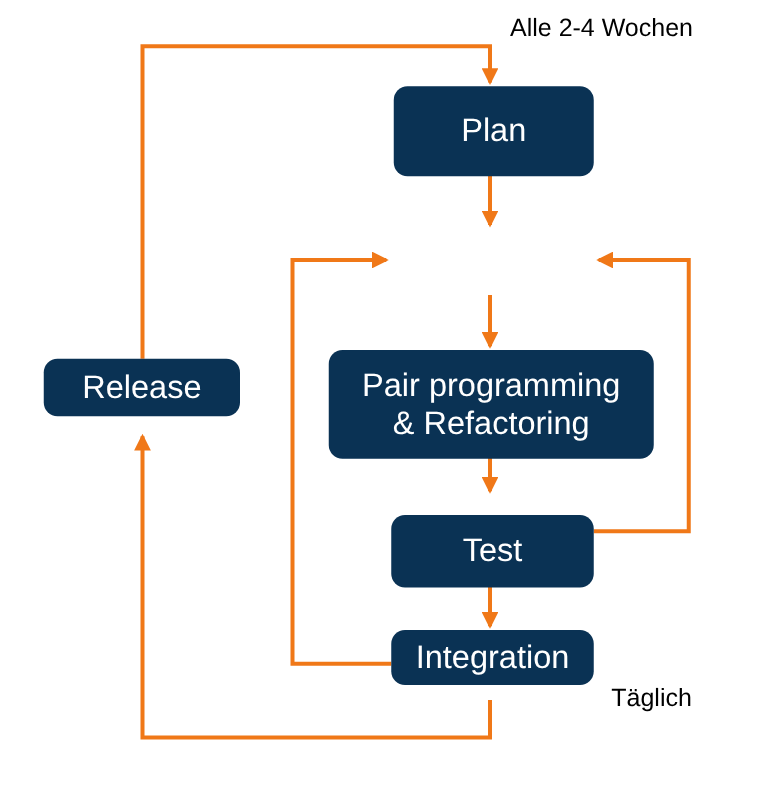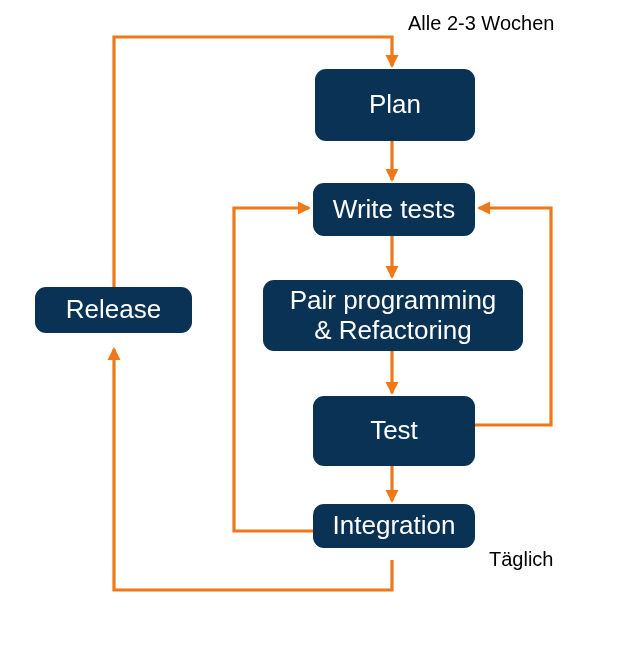--- a/index.html
+++ b/index.html
@@ -49,22 +49,22 @@
     color: #000000;
     font-size: 20px;
     font-family: "Liberation Sans", sans-serif;
     white-space: nowrap;
     z-index: 3;
   }
 
   
   #node-plan        { left: 315px; top: 69px;  width: 160px; height: 72px; }
   #node-write-tests { left: 313px; top: 183px; width: 162px; height: 53px; }
-  #node-pair        { left: 263px; top: 280px; width: 260px; height: 71px; }
-  #node-test        { left: 313px; top: 396px; width: 162px; height: 70px; }
+  #node-pair        { left: 263px; top: 280px; width: 260px; height: 87px; }
+  #node-test        { left: 313px; top: 412px; width: 162px; height: 58px; }
   #node-integration { left: 313px; top: 504px; width: 162px; height: 44px; }
   #node-release     { left: 35px;  top: 287px; width: 157px; height: 46px; }
 
   
   #caption-iteration { left: 408px; top: 12px; }
   #caption-daily     { left: 489px; top: 548px; }
   #caption-source    { left: 419px; top: 613px; }
 </style>
 </head>
 <body>
@@ -92,39 +92,36 @@
 
     <path d="M 313 531 L 234 531 L 234 208 L 309 208" fill="none" stroke="#F07818" stroke-width="3.2" marker-end="url(#arrow-head)"></path>
 
     <path d="M 392 560 L 392 590 L 114 590 L 114 349" fill="none" stroke="#F07818" stroke-width="3.2" marker-end="url(#arrow-head)"></path>
   </svg>
 
   <div class="node" id="node-plan">
     <span class="node-label">Plan</span>
   </div>
 
-  <div class="node" id="node-write-tests">
-    <span class="node-label">Write tests</span>
-  </div>
 
   <div class="node" id="node-pair">
     <span class="node-label">Pair programming
 &amp; Refactoring</span>
   </div>
 
   <div class="node" id="node-test">
     <span class="node-label">Test</span>
   </div>
 
   <div class="node" id="node-integration">
     <span class="node-label">Integration</span>
   </div>
 
   <div class="node" id="node-release">
     <span class="node-label">Release</span>
   </div>
 
-  <div class="caption" id="caption-iteration">Alle 2-3 Wochen</div>
+  <div class="caption" id="caption-iteration">Alle 2-4 Wochen</div>
 
   <div class="caption" id="caption-daily">Täglich</div>
 
 
 </div>
 
 </body></html>

